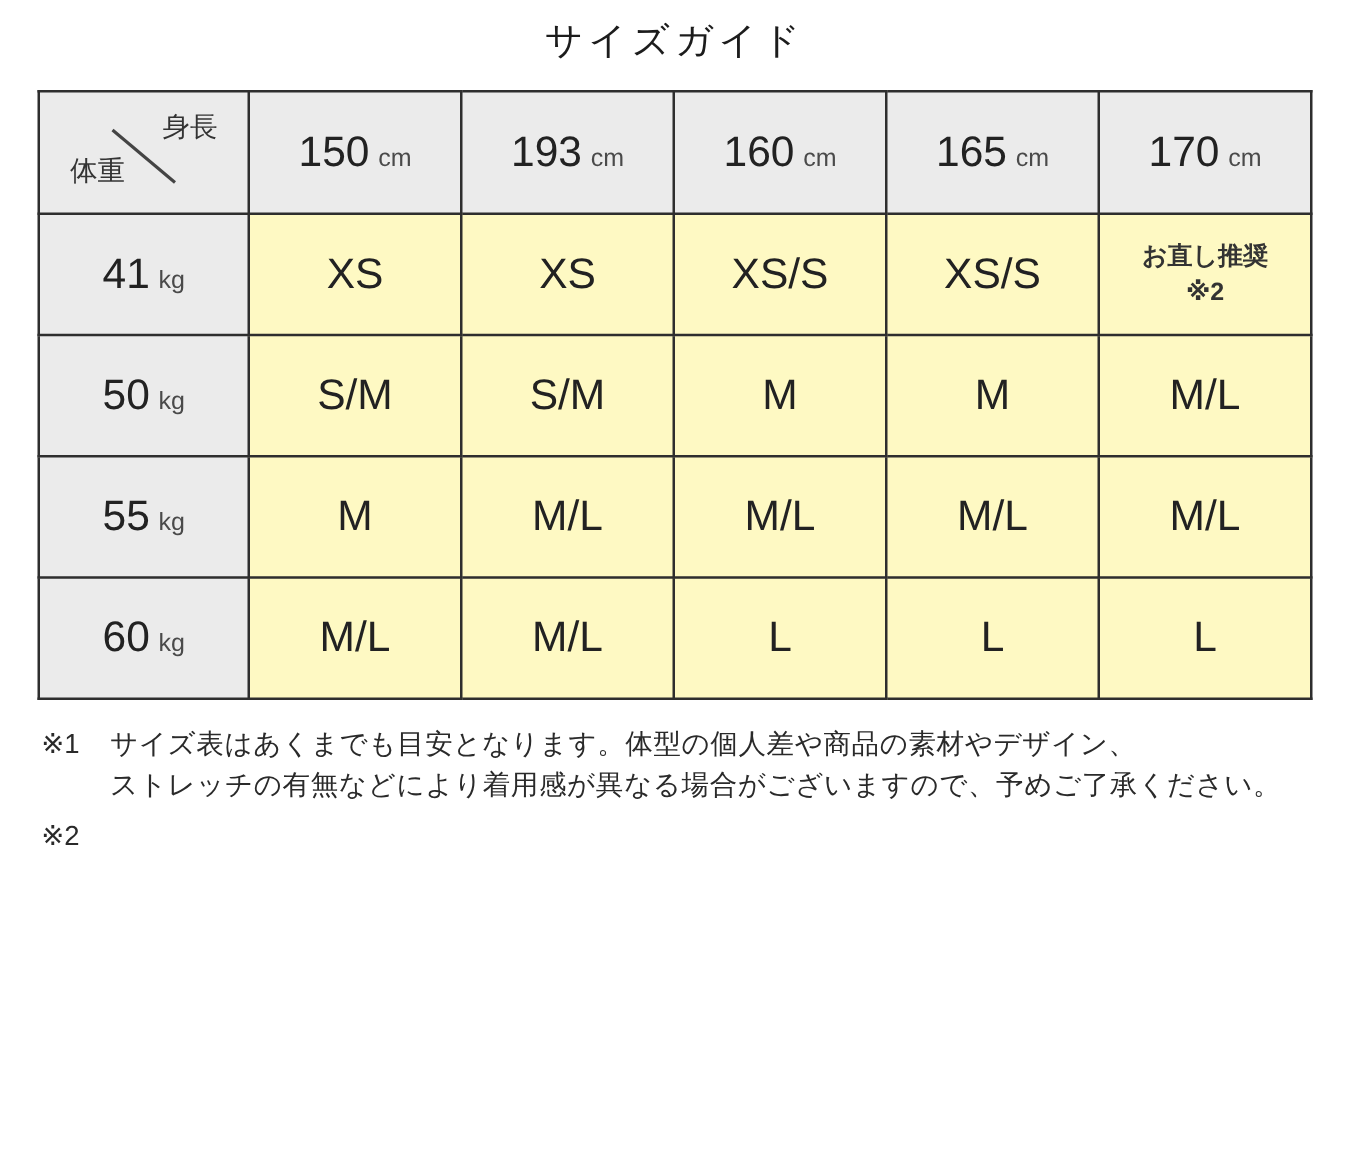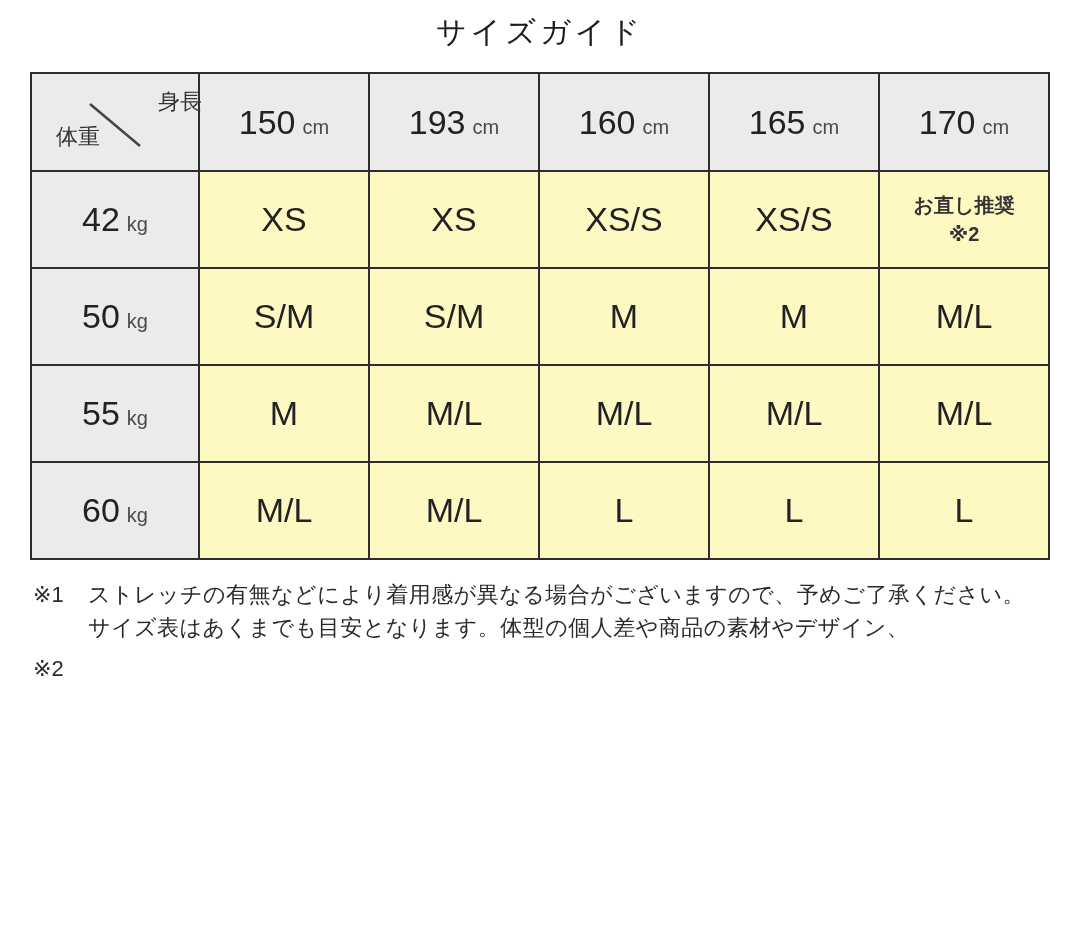--- a/index.html
+++ b/index.html
@@ -35,21 +35,21 @@
   .size-table col.w-col { width: 170px; }
   .size-table thead th { height: 96px; background: #ebebeb; font-weight: normal; }
   .size-table tbody tr { height: 97px; }
   .size-table tbody th { background: #ebebeb; font-weight: normal; }
   .size-table tbody td { background: #fef9c3; }
 
   .num { font-size: 34px; color: #222222; }
   .unit { font-size: 20px; color: #4a4a4a; margin-left: 7px; }
   .size-val { font-size: 34px; color: #222222; }
 
-  .corner-cell { position: relative; width: 100%; height: 96px; padding-left: 28px; }
+  .corner-cell { position: relative; width: 100%; height: 96px; }
   .corner-cell svg { position: absolute; left: 0; top: 0; }
   .corner-label { position: absolute; font-size: 22px; color: #333333; }
   .corner-label.height-label { top: 13px; right: 24px; }
   .corner-label.weight-label { bottom: 18px; left: 24px; }
 
   .note-cell { font-size: 20px; line-height: 29px; color: #333333; font-weight: bold; }
 
   .footnotes { margin: 18px 0 0 33px; width: 1020px; }
   .footnote { display: flex; margin-bottom: 8px; }
   .footnote-marker { width: 55px; flex: 0 0 55px; font-size: 22px; line-height: 33px; color: #2a2a2a; }
@@ -82,21 +82,21 @@
       </th>
     <th><span class="num">150</span><span class="unit">cm</span></th>
         <th><span class="num">193</span><span class="unit">cm</span></th>
         <th><span class="num">160</span><span class="unit">cm</span></th>
         <th><span class="num">165</span><span class="unit">cm</span></th>
         <th><span class="num">170</span><span class="unit">cm</span></th>
       </tr>
   </thead>
   <tbody id="table-body">
       <tr>
-        <th><span class="num">42</span><span class="unit">kg</span></th>
+        <th><span class="num">41</span><span class="unit">kg</span></th>
         <td><span class="size-val">XS</span></td>
         <td><span class="size-val">XS</span></td>
         <td><span class="size-val">XS/S</span></td>
         <td><span class="size-val">XS/S</span></td>
         <td>
           <div class="note-cell">
             <div>お直し推奨</div>
             <div>※2</div>
           </div>
         </td>
@@ -125,20 +125,20 @@
         <td><span class="size-val">L</span></td>
         <td><span class="size-val">L</span></td>
       </tr>
     </tbody>
 </table>
 
 <div class="footnotes" id="footnotes">
     <div class="footnote">
       <div class="footnote-marker">※1</div>
       <div class="footnote-lines">
+        <div>サイズ表はあくまでも目安となります。体型の個人差や商品の素材やデザイン、</div>
         <div>ストレッチの有無などにより着用感が異なる場合がございますので、予めご了承ください。</div>
-        <div>サイズ表はあくまでも目安となります。体型の個人差や商品の素材やデザイン、</div>
       </div>
     </div>
     <div class="footnote">
       <div class="footnote-marker">※2</div>
     </div>
   </div>
 
 </body></html>

